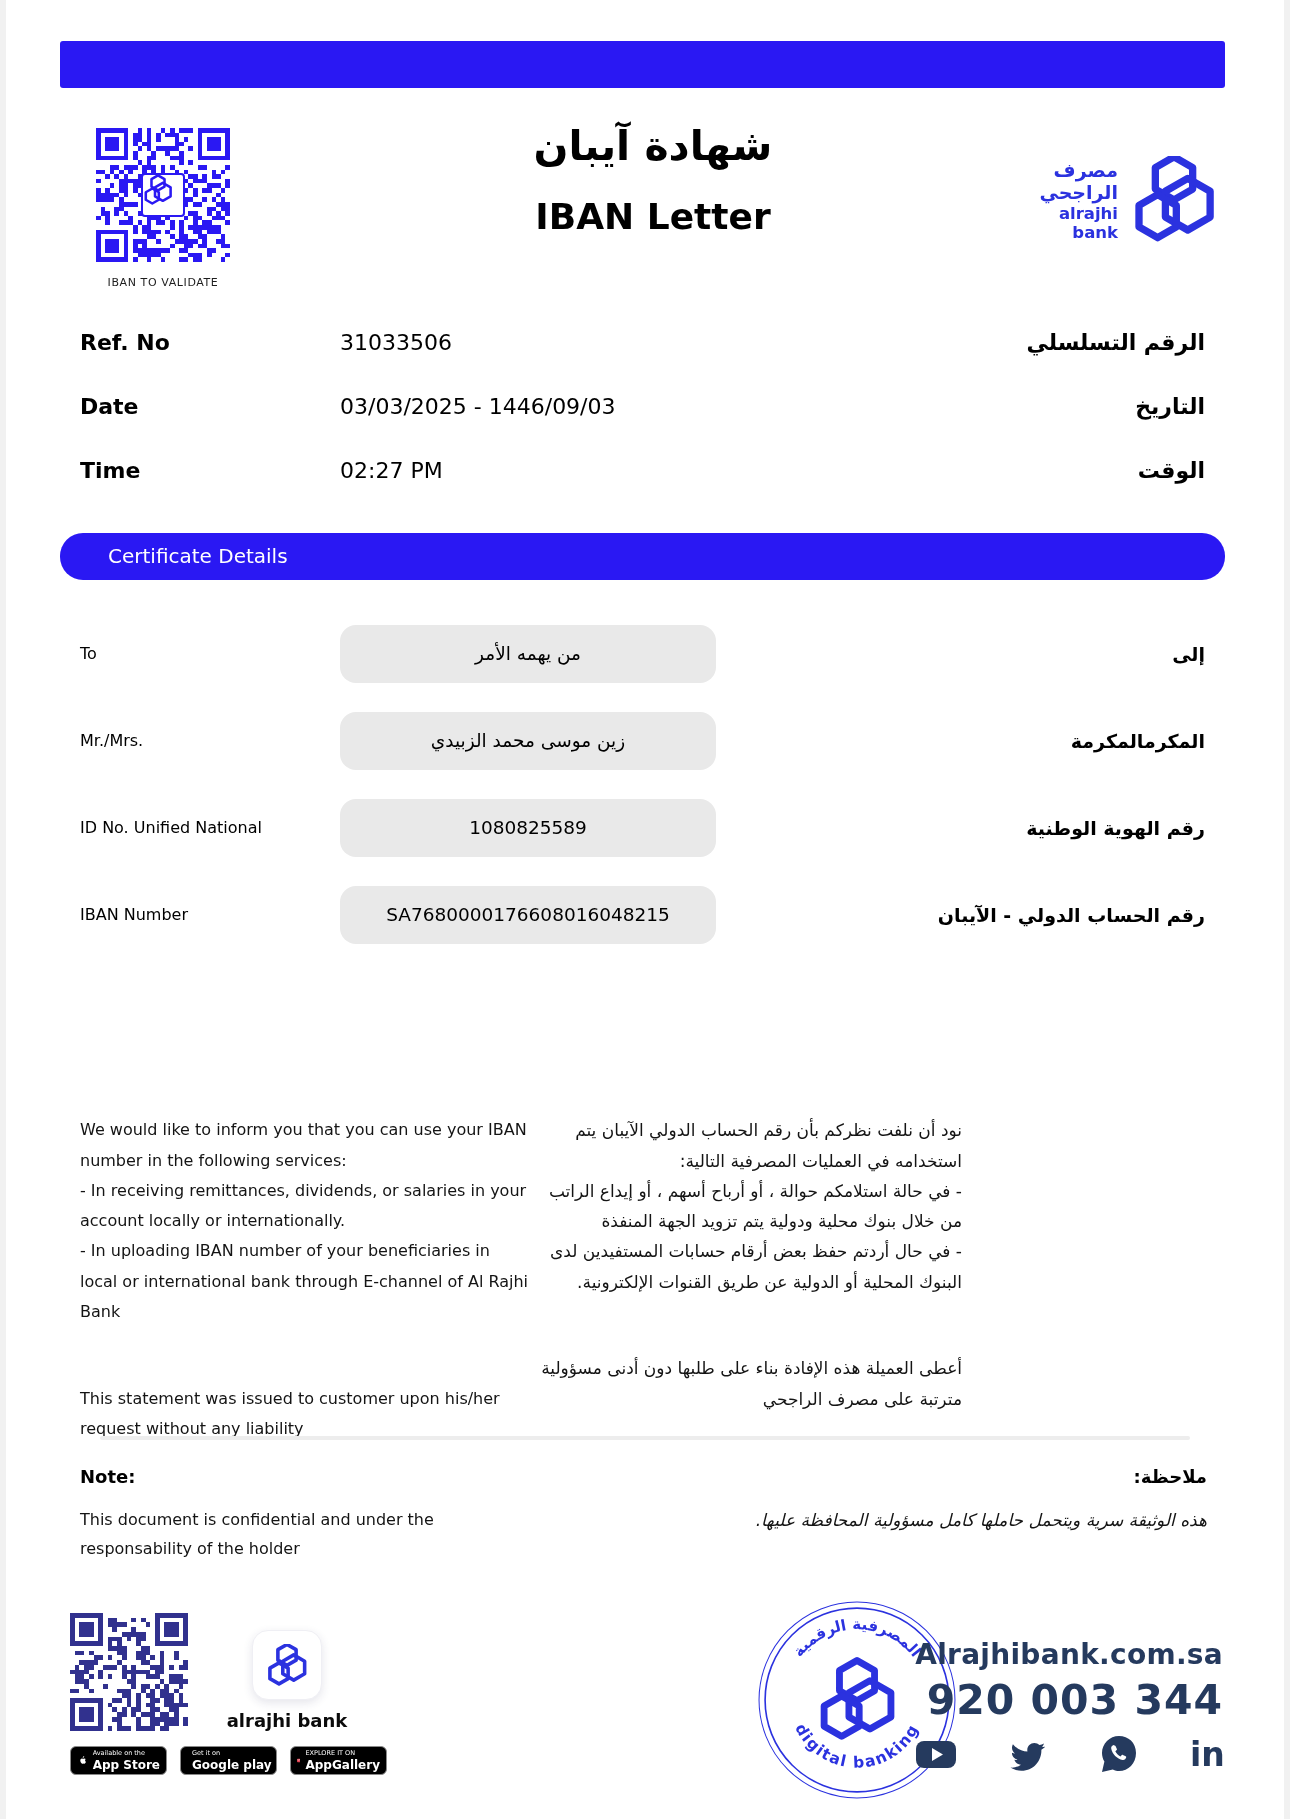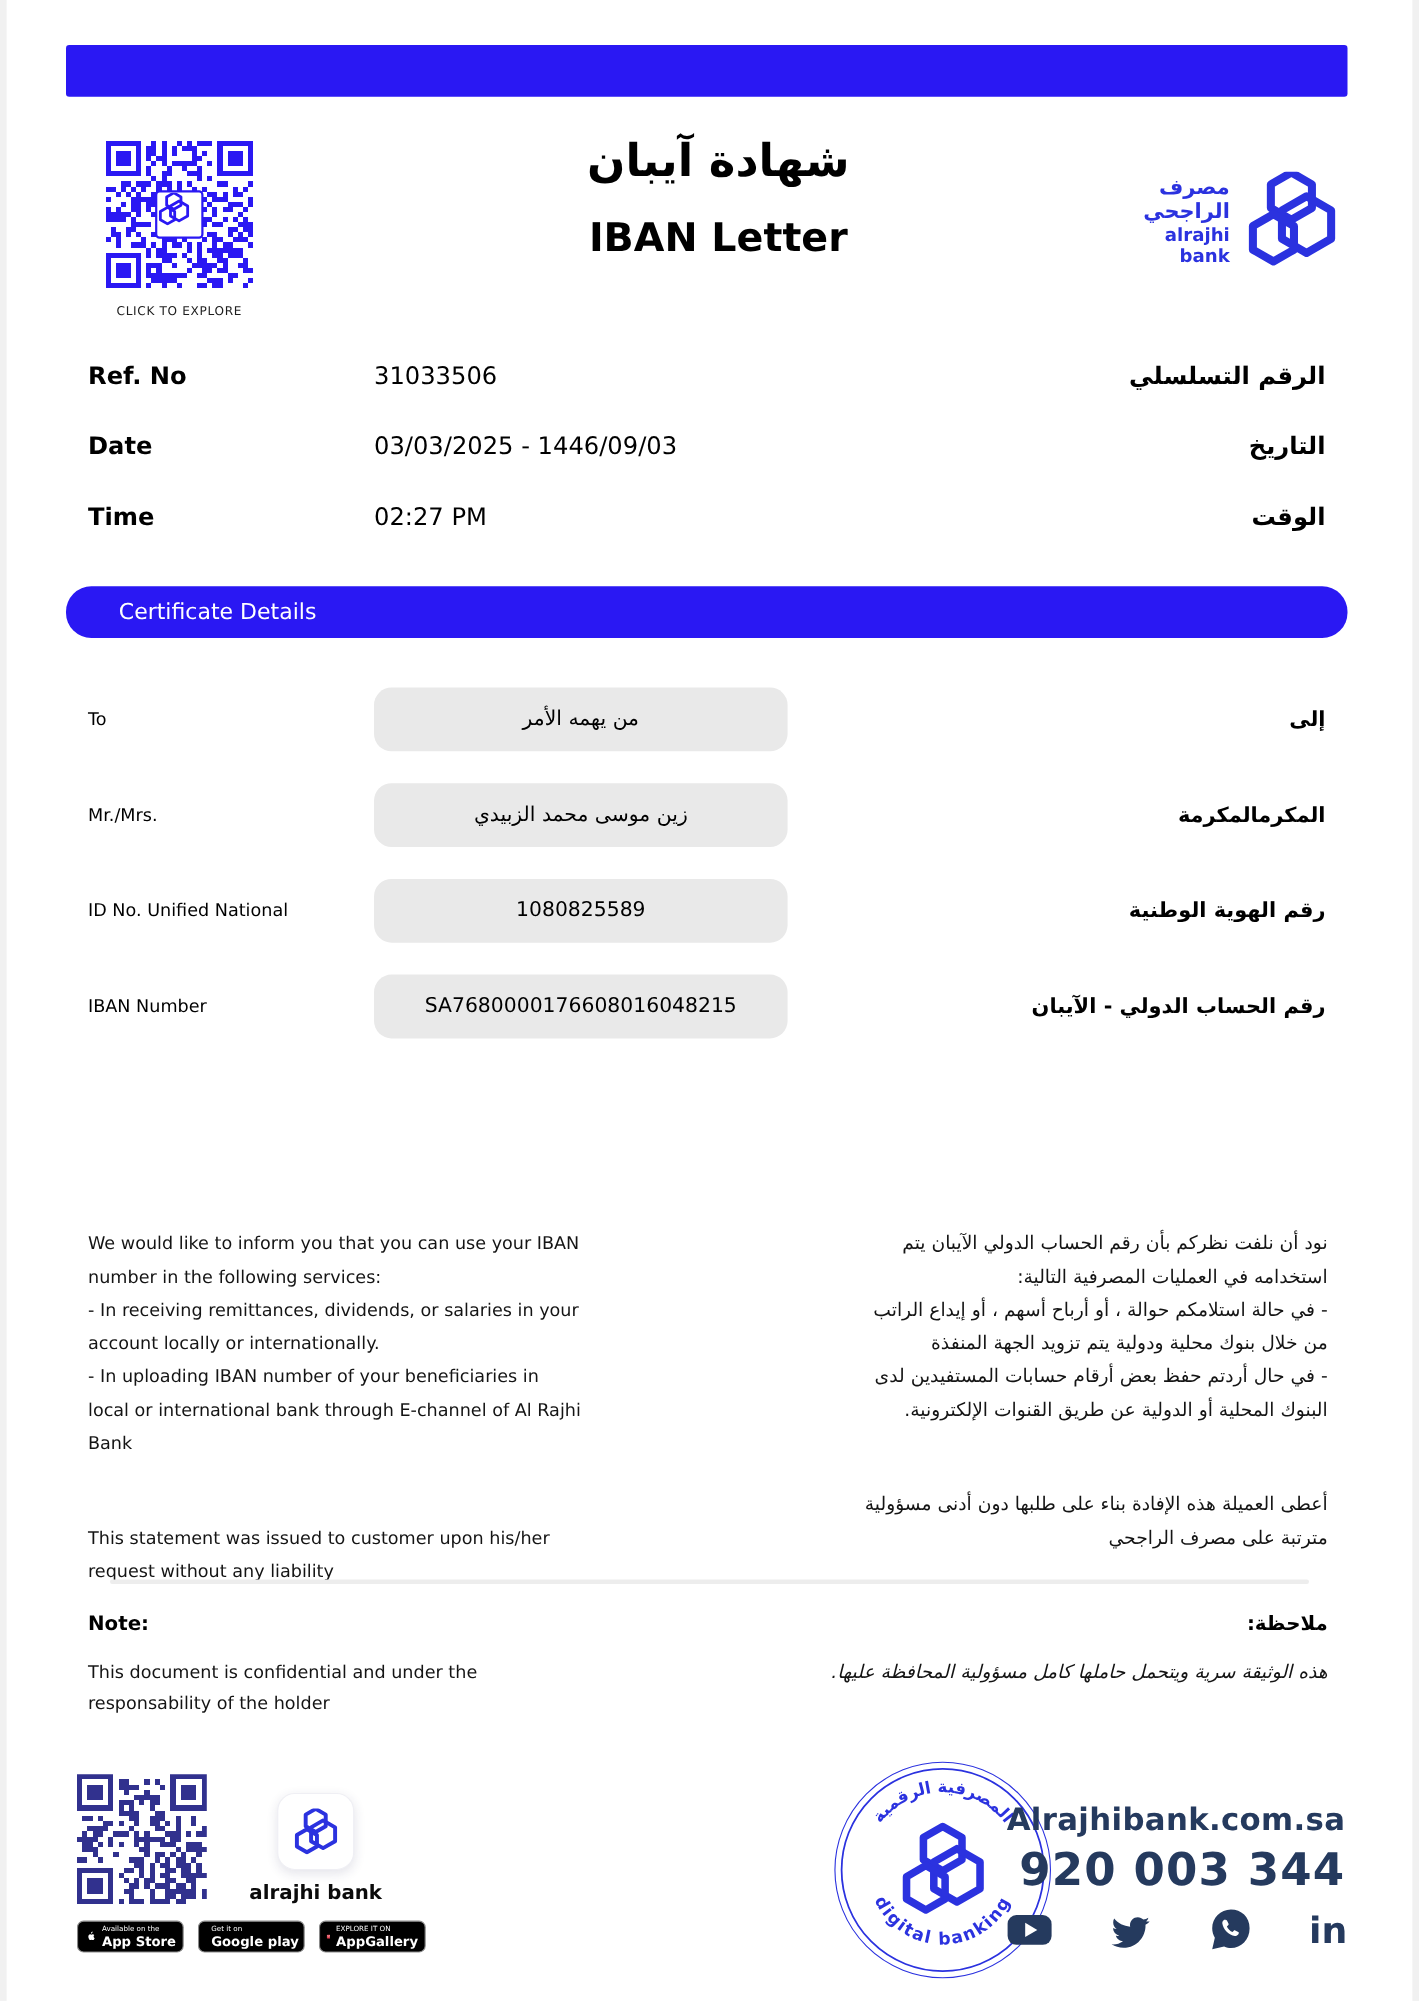--- a/index.html
+++ b/index.html
@@ -41,21 +41,21 @@
   
   .details { position:absolute; left:60px; top:610px; width:1165px; }
   .drow { display:flex; align-items:center; height:87px; }
   .drow .en { width:280px; padding-left:20px; font-size:16px; font-weight:400; }
   .drow .pillbox { width:376px; }
   .drow .pill { height:58px; background:#e9e9e9; border-radius:16px; display:flex;
                 align-items:center; justify-content:center; font-size:18.5px; }
   .drow .ar { flex:1; text-align:right; padding-right:20px; font-size:19px; font-weight:bold; direction:rtl; }
 
   
-  .paras { position:absolute; left:60px; top:1085px; width:1165px; display:flex; justify-content:space-between; }
+  .paras { position:absolute; left:60px; top:1085px; width:1165px; display:flex; justify-content:flex-start; }
   .col-en { width:452px; margin-left:20px; font-size:16px; line-height:30.3px; color:#141414; white-space:pre-line; }
   .col-ar { width:430px; margin-right:18px; font-size:17px; line-height:30.3px; color:#141414;
             direction:rtl; text-align:right; white-space:pre-line; }
   .p2 { margin-top:26px; }
 
   .divider { position:absolute; left:100px; top:1436px; width:1090px; height:4px; background:#ededed; border-radius:2px; }
 
   
   .note { position:absolute; left:60px; top:1466px; width:1165px; display:flex; justify-content:space-between; }
   .note-en { width:420px; margin-left:20px; }
@@ -386,21 +386,21 @@
         <rect x="0" y="22" width="7" height="7" fill="#2a18f3"></rect>
         <rect x="1" y="23" width="5" height="5" fill="#fff"></rect>
         <rect x="2" y="24" width="3" height="3" fill="#2a18f3"></rect>
       </svg>
     <div class="qr-center">
       <svg width="30" height="30" style="color:#2a18f3">
           <use href="#arj" width="30" height="30"></use>
         </svg>
     </div>
   </div>
-  <div class="qr-caption">CLICK TO EXPLORE</div>
+  <div class="qr-caption">IBAN TO VALIDATE</div>
 
   <div class="titles">
     <div class="title-ar" dir="rtl">شهادة آيبان</div>
     <div class="title-en">IBAN Letter</div>
   </div>
 
   <div class="logo">
     <div class="logo-texts">
       <div class="logo-ar" dir="rtl">مصرف الراجحي</div>
       <div class="logo-en">alrajhi bank</div>

